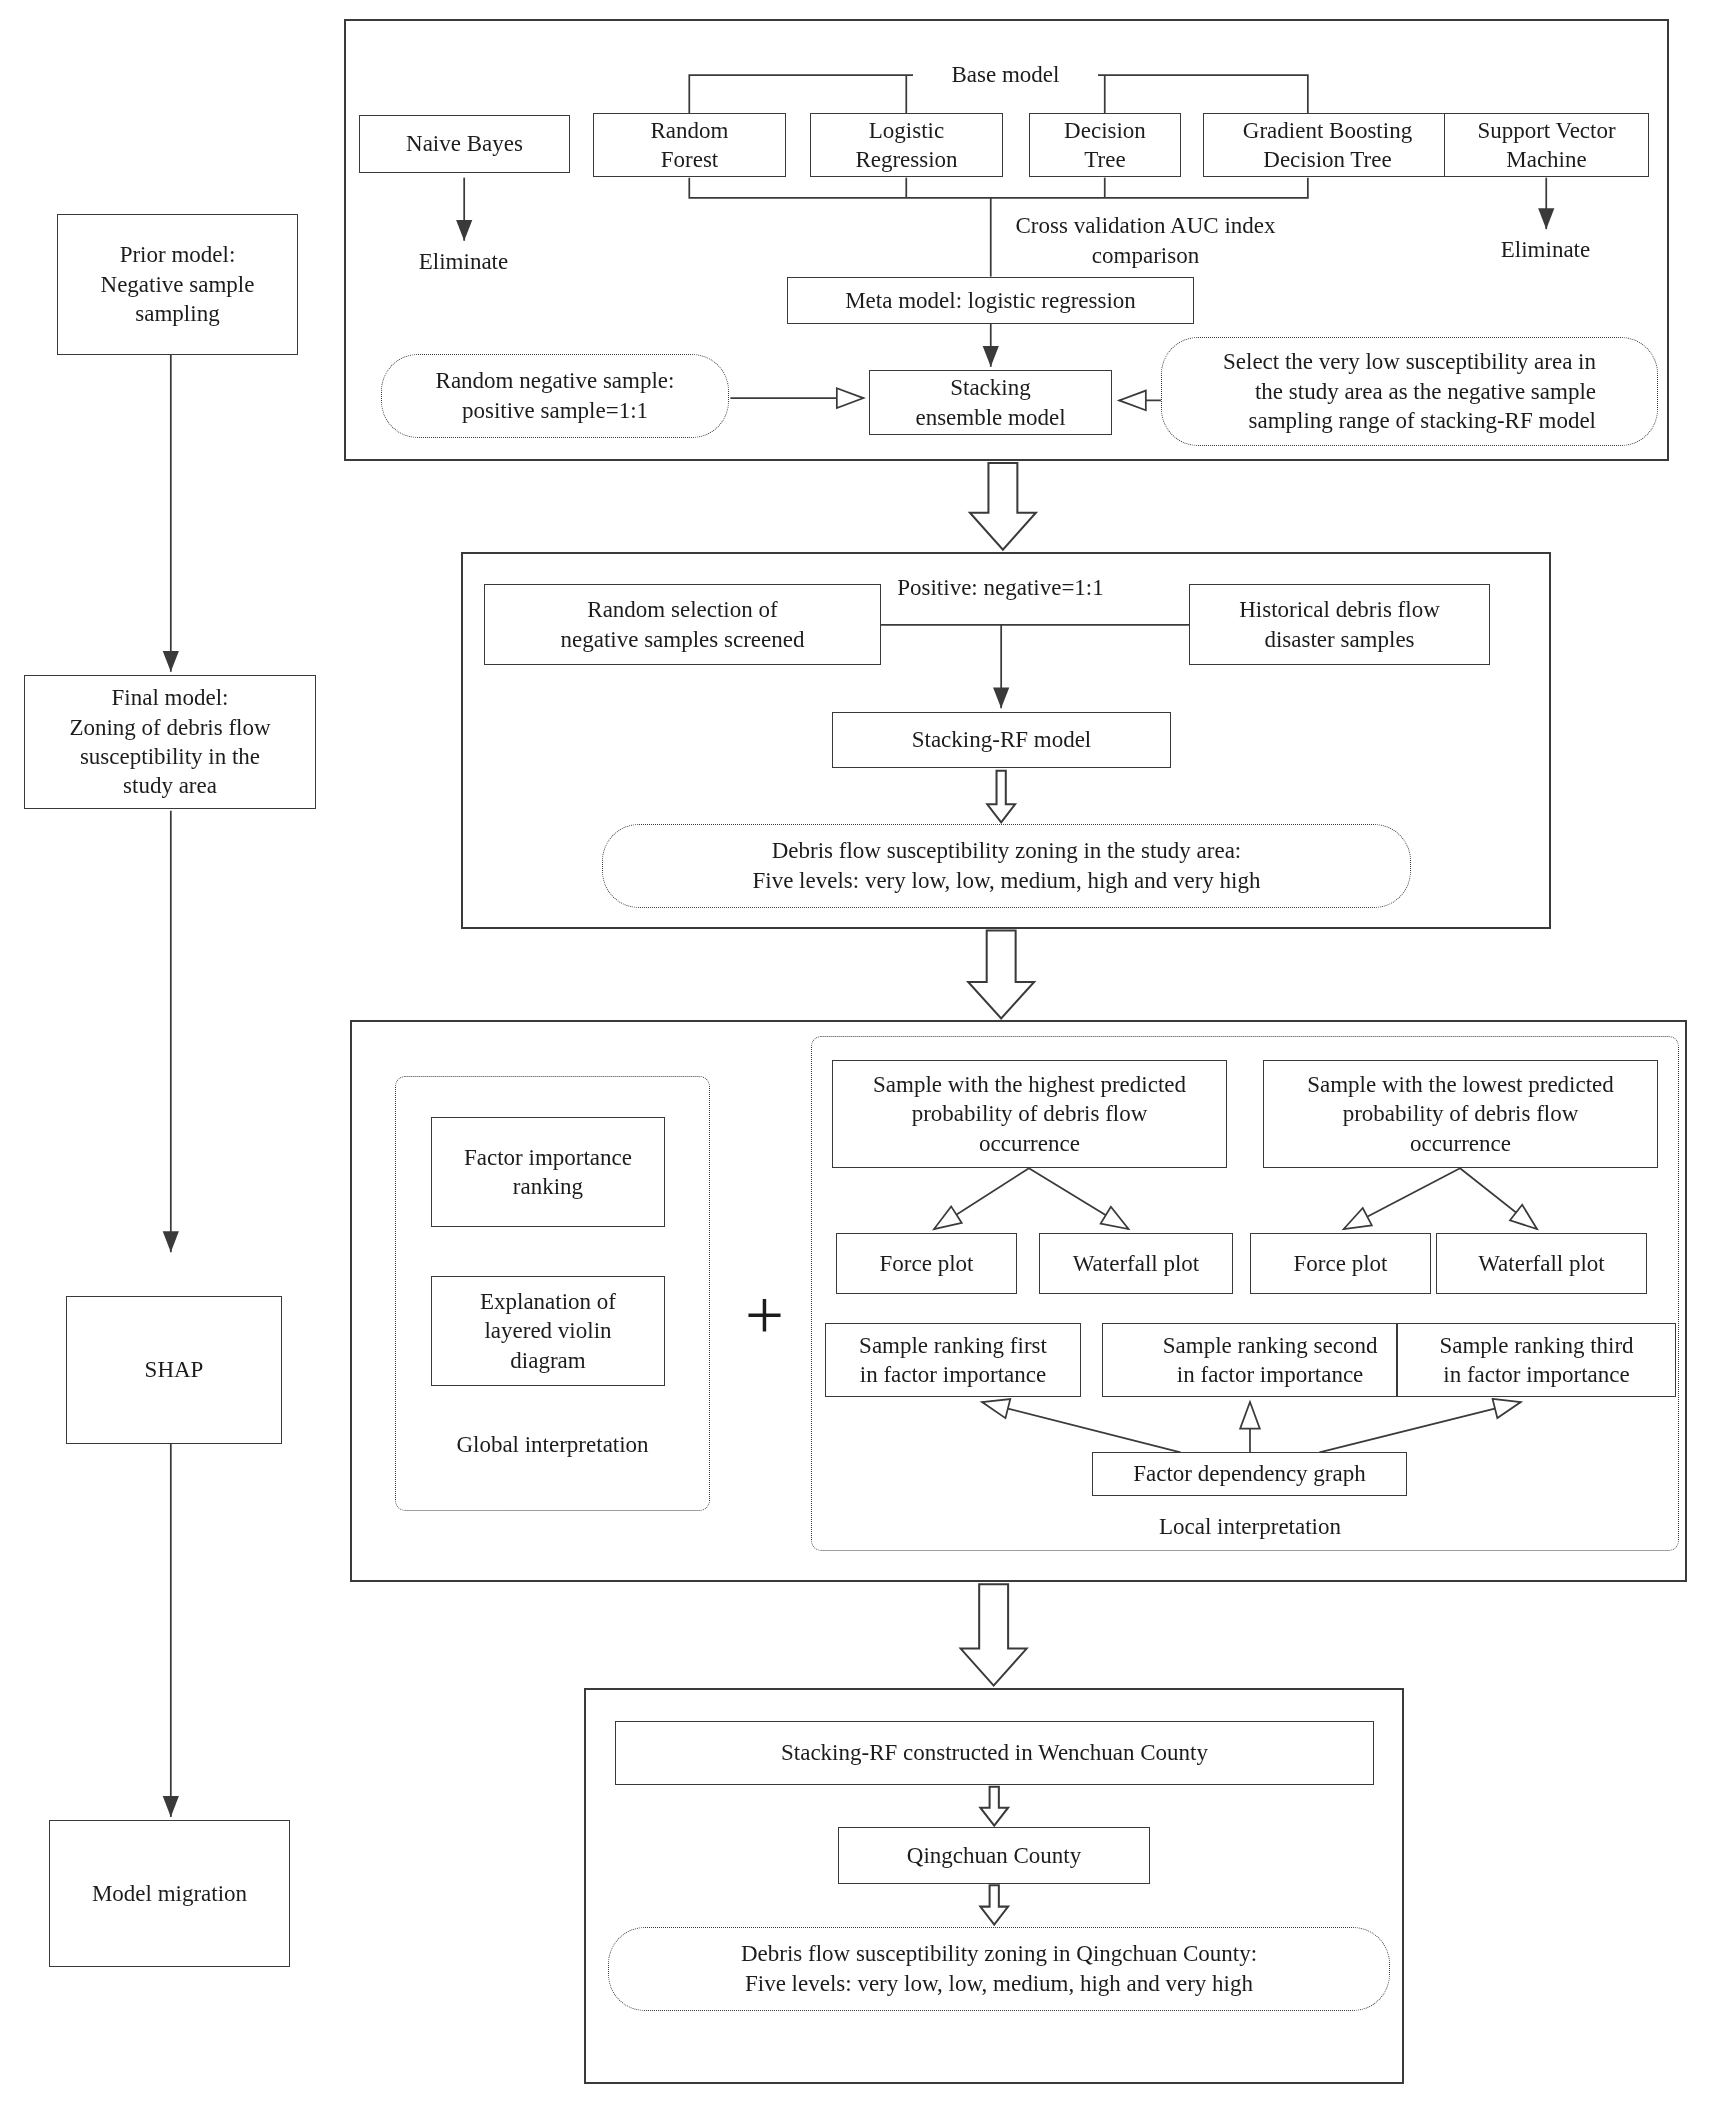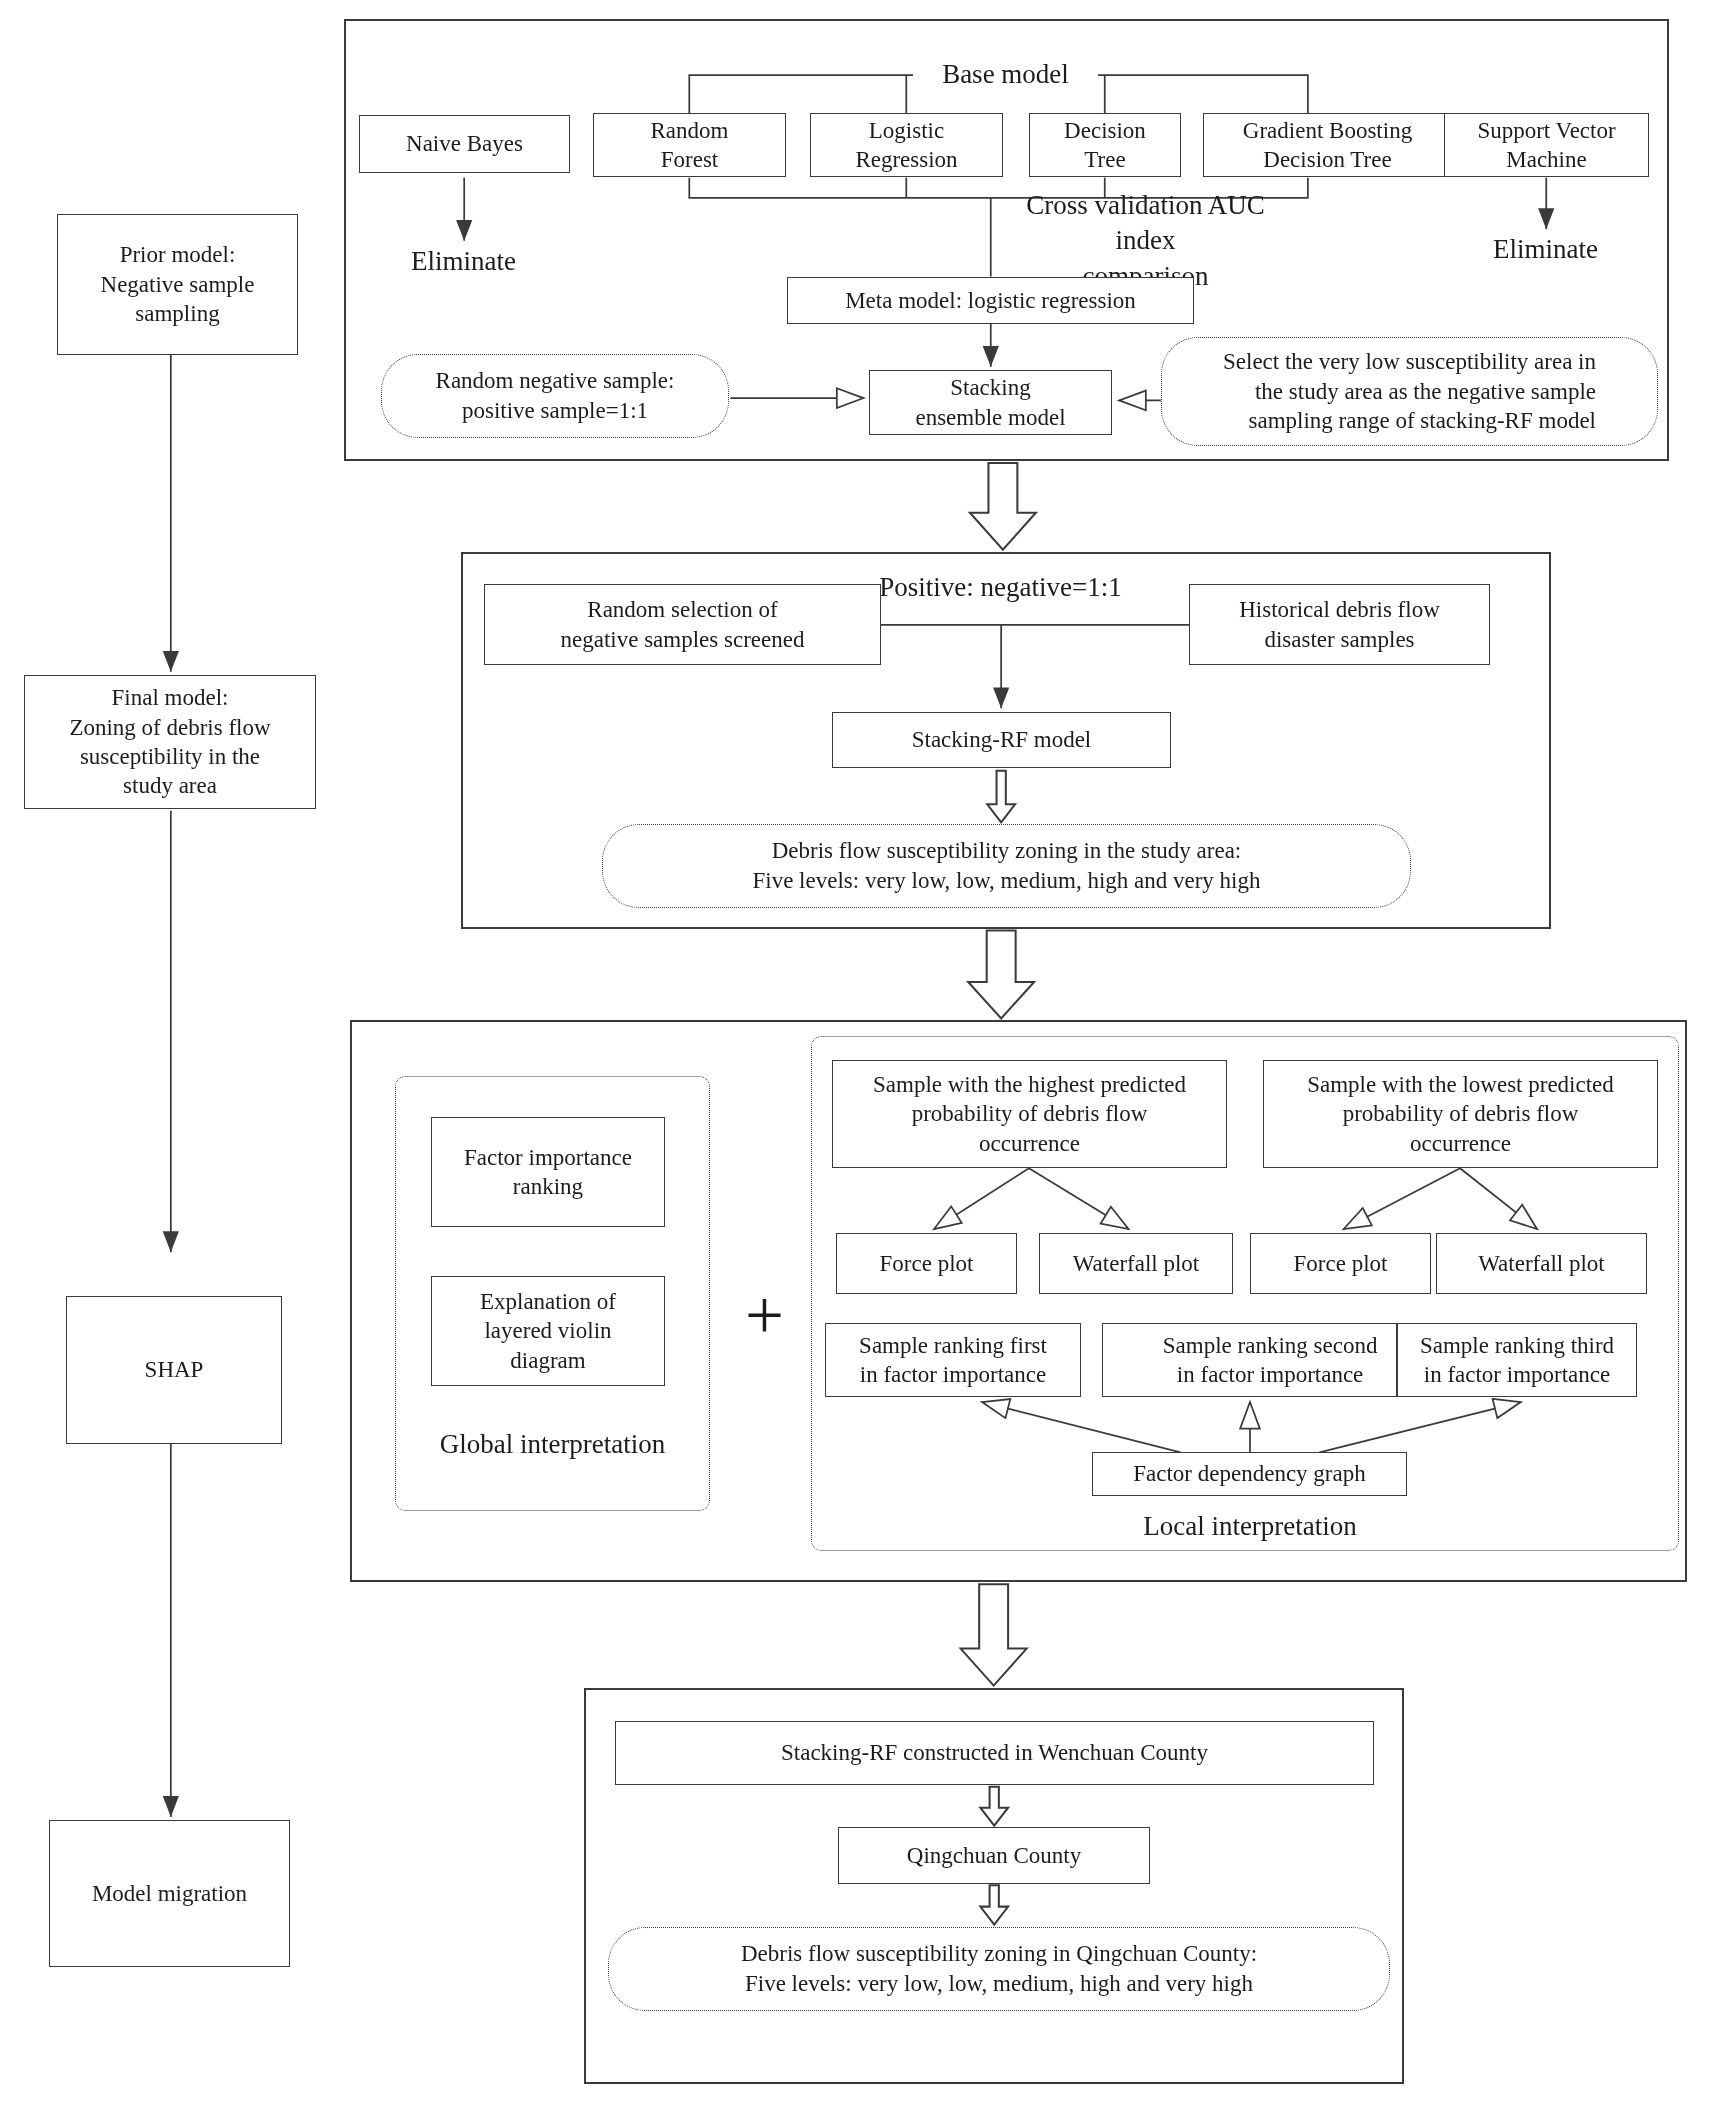--- a/index.html
+++ b/index.html
@@ -38,21 +38,21 @@
   .dcon {
     position: absolute;
     border: 1.7px dotted #3a3a3a;
     border-radius: 10.4px;
     background: transparent;
   }
   .lbl {
     position: absolute;
     display: flex; align-items: center; justify-content: center;
     text-align: center; white-space: pre-line;
-    font-size: 27px; line-height: 1.3;
+    font-size: 23px; line-height: 1.3;
   }
   .bg { background: #ffffff; }
   .plus { font-size: 69px; }
 </style>
 </head>
 <body>
 
 <div id="canvas">
 
   <svg id="wires" width="1735" height="2108" viewBox="0 0 2998 3643">
@@ -193,21 +193,21 @@
 
   <div class="box" style="left:836px;top:1233px;width:181px;height:61px;">Force plot</div>
   <div class="box" style="left:1039px;top:1233px;width:194px;height:61px;">Waterfall plot</div>
   <div class="box" style="left:1250px;top:1233px;width:181px;height:61px;">Force plot</div>
   <div class="box" style="left:1436px;top:1233px;width:211px;height:61px;">Waterfall plot</div>
 
   <div class="box" style="left:825px;top:1323px;width:256px;height:74px;">Sample ranking first
 in factor importance</div>
   <div class="box" style="left:1102px;top:1323px;width:295px;height:74px;padding-left:47px;">Sample ranking second
 in factor importance</div>
-  <div class="box" style="left:1397px;top:1323px;width:240px;height:74px;">Sample ranking third
+  <div class="box" style="left:1397px;top:1323px;width:279px;height:74px;">Sample ranking third
 in factor importance</div>
 
   <div class="box" style="left:1092px;top:1452px;width:315px;height:44px;">Factor dependency graph</div>
   <div class="lbl" style="left:1102px;top:1511px;width:296px;height:32px;">Local interpretation</div>
 
   <div class="sec" style="left:584px;top:1688px;width:820px;height:396px;"></div>
 
   <div class="box" style="left:615px;top:1721px;width:759px;height:64px;">Stacking-RF constructed in Wenchuan County</div>
   <div class="box" style="left:838px;top:1827px;width:312px;height:57px;">Qingchuan County</div>
   <div class="nbox" style="left:608px;top:1927px;width:782px;height:84px;">Debris flow susceptibility zoning in Qingchuan County:

